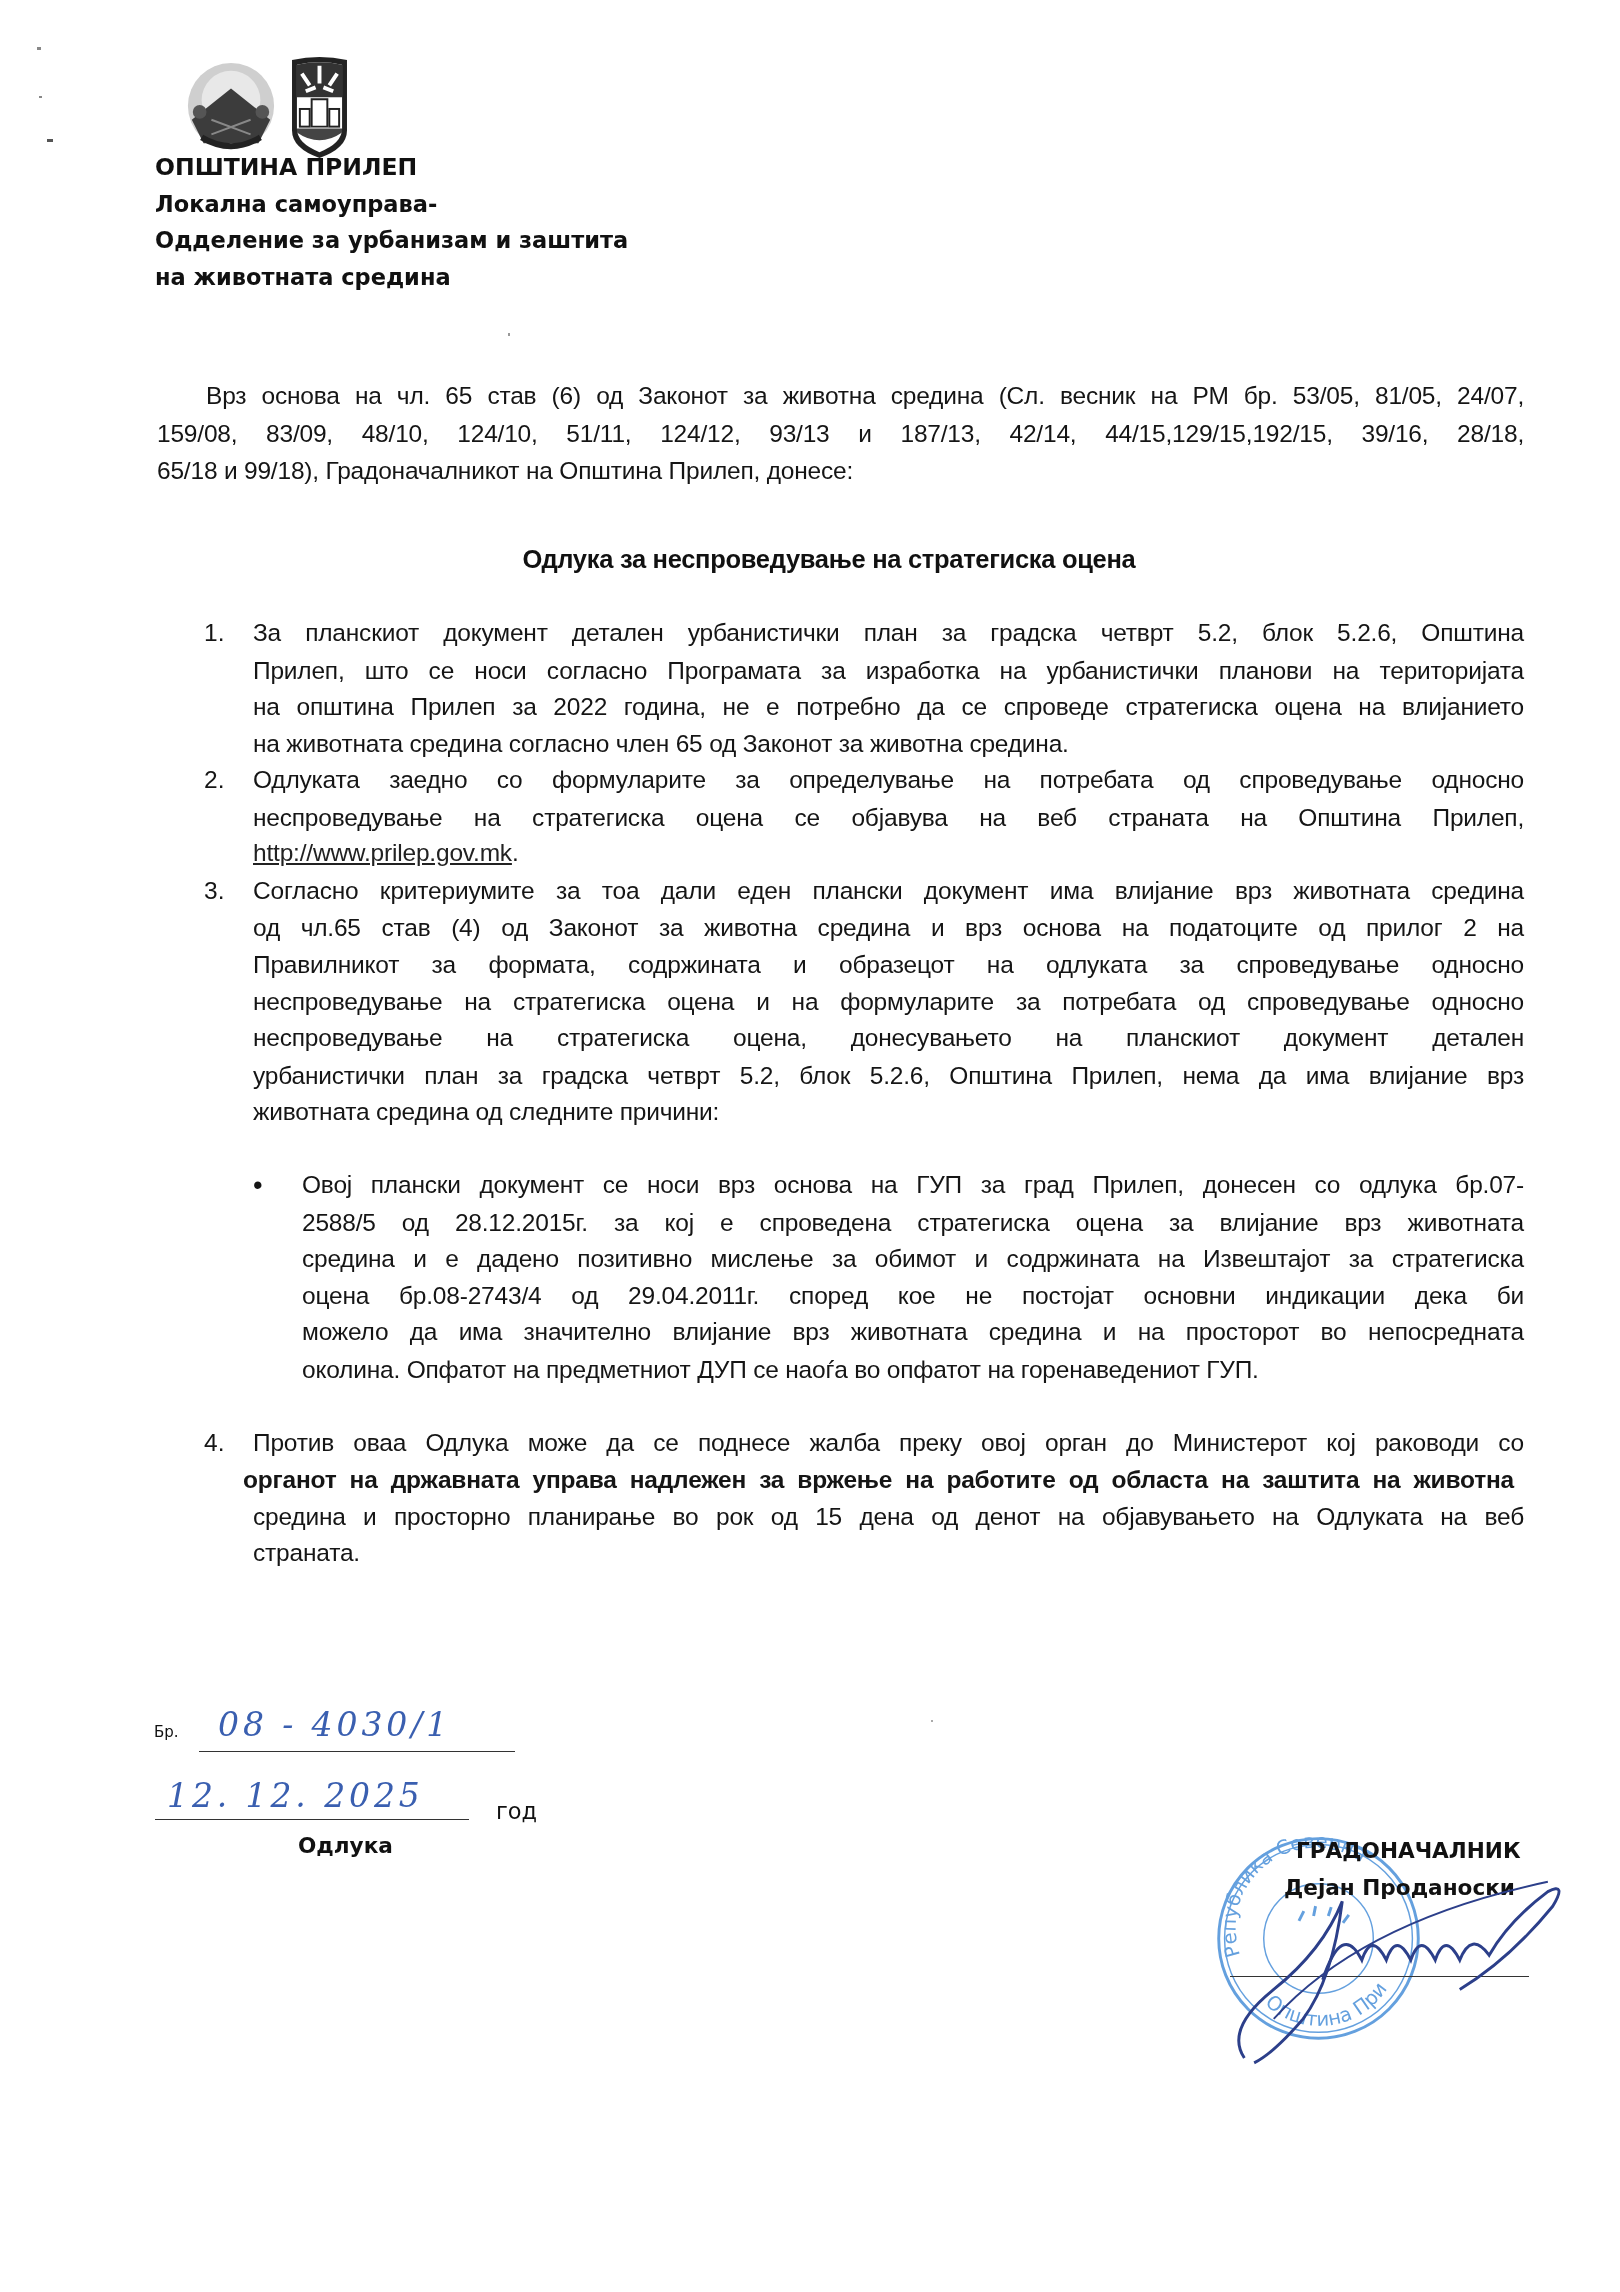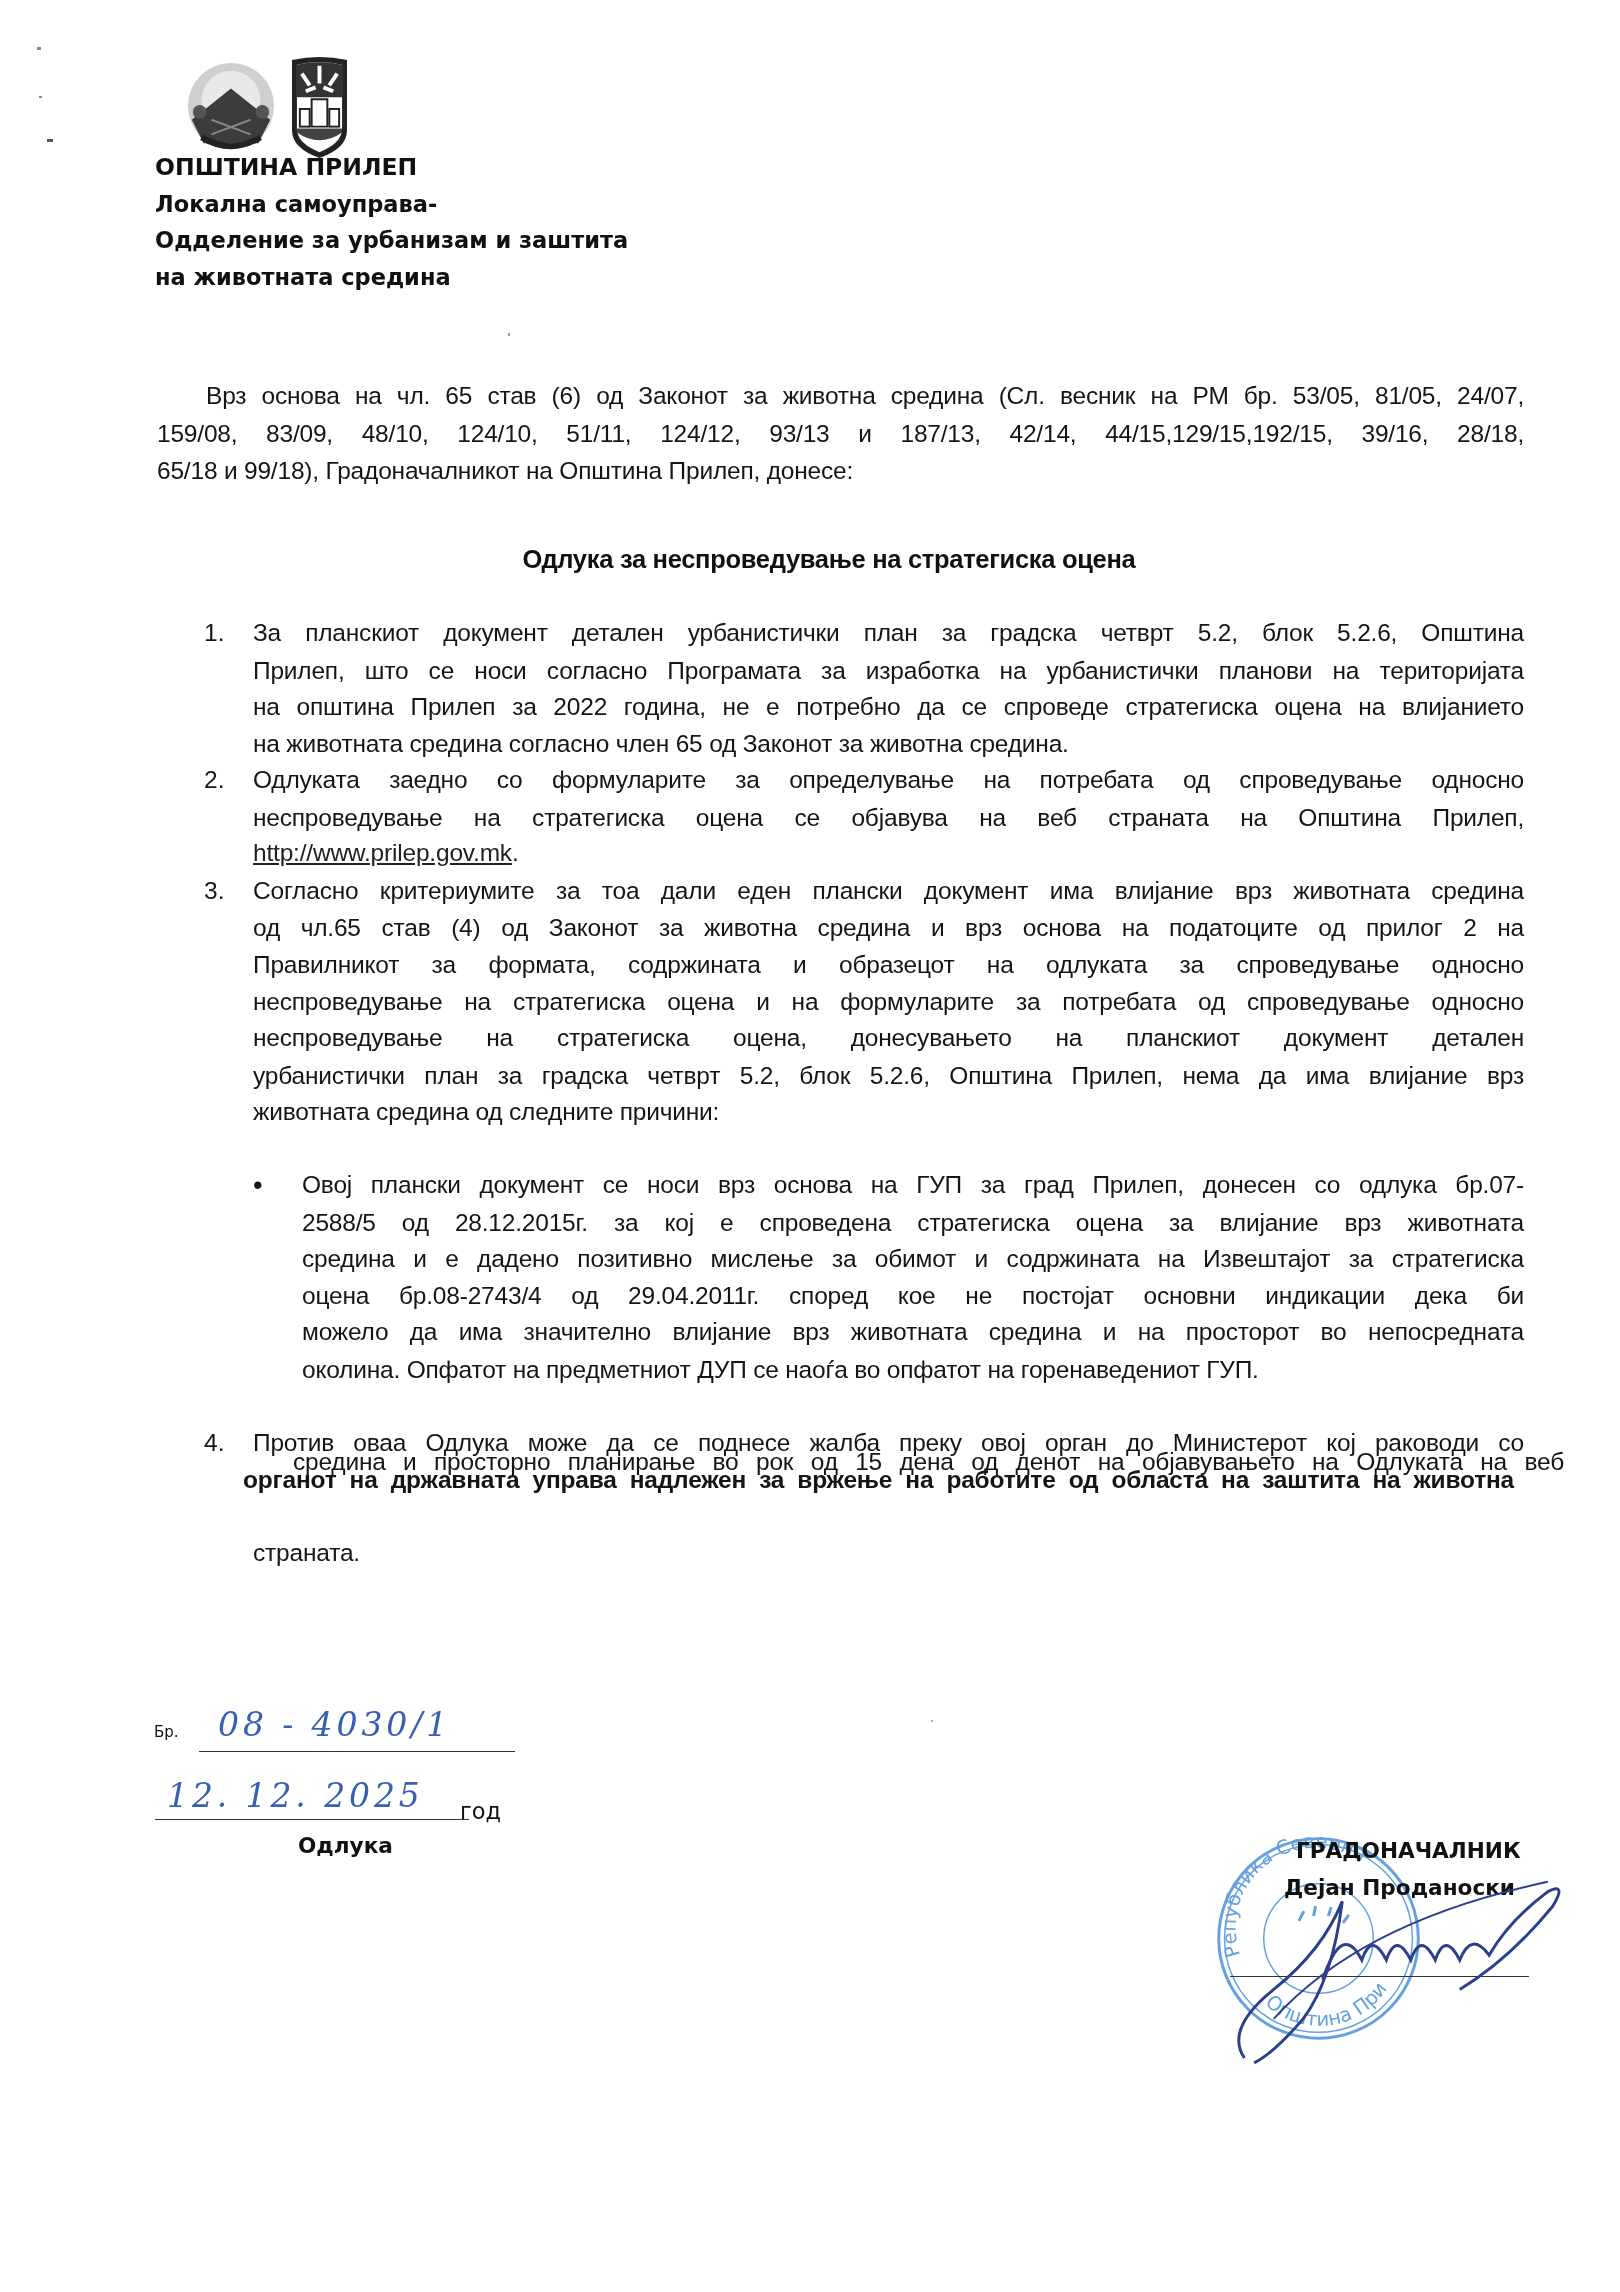--- a/index.html
+++ b/index.html
@@ -98,32 +98,32 @@
     <div class="body-line just" style="left:302px; top:1282px; width:1222px;">оцена бр.08-2743/4 од 29.04.2011г. според кое не постојат основни индикации дека би</div>
     <div class="body-line just" style="left:302px; top:1318px; width:1222px;">можело да има значително влијание врз животната средина и на просторот во непосредната</div>
     <div class="body-line" style="left:302px; top:1356px;">околина. Опфатот на предметниот ДУП се наоѓа во опфатот на горенаведениот ГУП.</div>
   </div>
 </div>
 
 <div>
   <div class="num" style="left:204px; top:1429px;">4.</div>
   <div class="body-line just" style="left:253px; top:1429px; width:1271px;">Против оваа Одлука може да се поднесе жалба преку овој орган  до Министерот кој раководи со</div>
   <div class="body-line just" style="left:243px; top:1466px; width:1271px;font-weight:bold;">органот на државната управа надлежен за вржење на работите од областа на заштита на  животна</div>
-  <div class="body-line just" style="left:253px; top:1448px; width:1271px;margin-left:40px;">средина и просторно планирање во рок од 15 дена од денот на објавувањето на Одлуката на веб</div>
+  <div class="body-line just" style="left:253px; top:1503px; width:1271px;">средина и просторно планирање во рок од 15 дена од денот на објавувањето на Одлуката на веб</div>
   <div class="body-line" style="left:253px; top:1539px;">страната.</div>
 </div>
 
 <div>
   <div class="abs" style="left:154px; top:1723px; font-family:'DejaVu Sans', sans-serif; font-size:15px;">Бр.</div>
   <div class="sigline" style="left:199px; top:1751px; width:316px;"></div>
   <div class="abs hand" style="left:218px; top:1705px;">08 - 4030/1</div>
 
   <div class="abs hand" style="left:167px; top:1776px;">12. 12. 2025</div>
   <div class="sigline" style="left:155px; top:1819px; width:314px;"></div>
-  <div class="abs" style="left:460px; top:1798px; font-family:'DejaVu Sans', sans-serif; font-size:22.5px;">год</div>
+  <div class="abs" style="left:496px; top:1798px; font-family:'DejaVu Sans', sans-serif; font-size:22.5px;">год</div>
   <div class="abs sig-text" style="left:298px; top:1833px;">Одлука</div>
 </div>
 
 <div class="abs" style="left:1206px; top:1823px; width:225px; height:225px; opacity:0.85;">
   <svg width="225" height="225" viewBox="0 0 230 230">
     <defs>
       <path id="stampArcTop" d="M35 135 A82 82 0 0 1 190 80"></path>
       <path id="stampArcBot" d="M60 185 A82 82 0 0 0 185 170"></path>
     </defs>
     <circle cx="115" cy="118" r="102" fill="none" stroke="#4a90d9" stroke-width="3"></circle>

